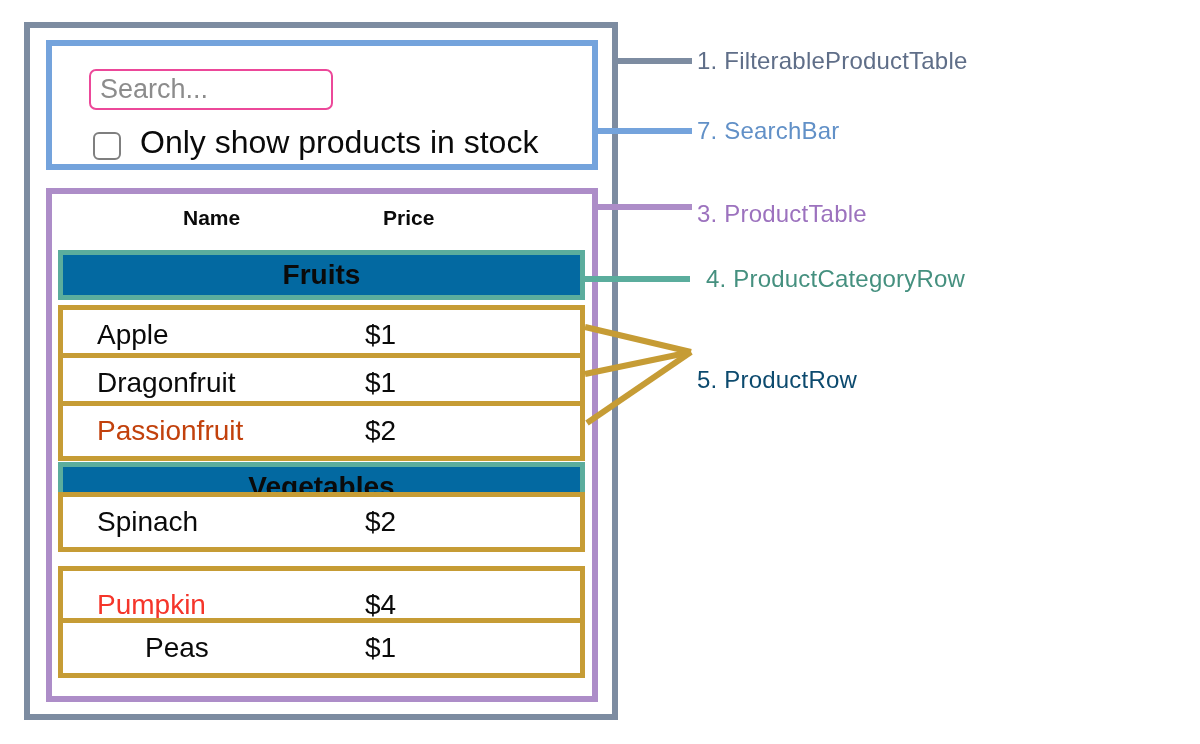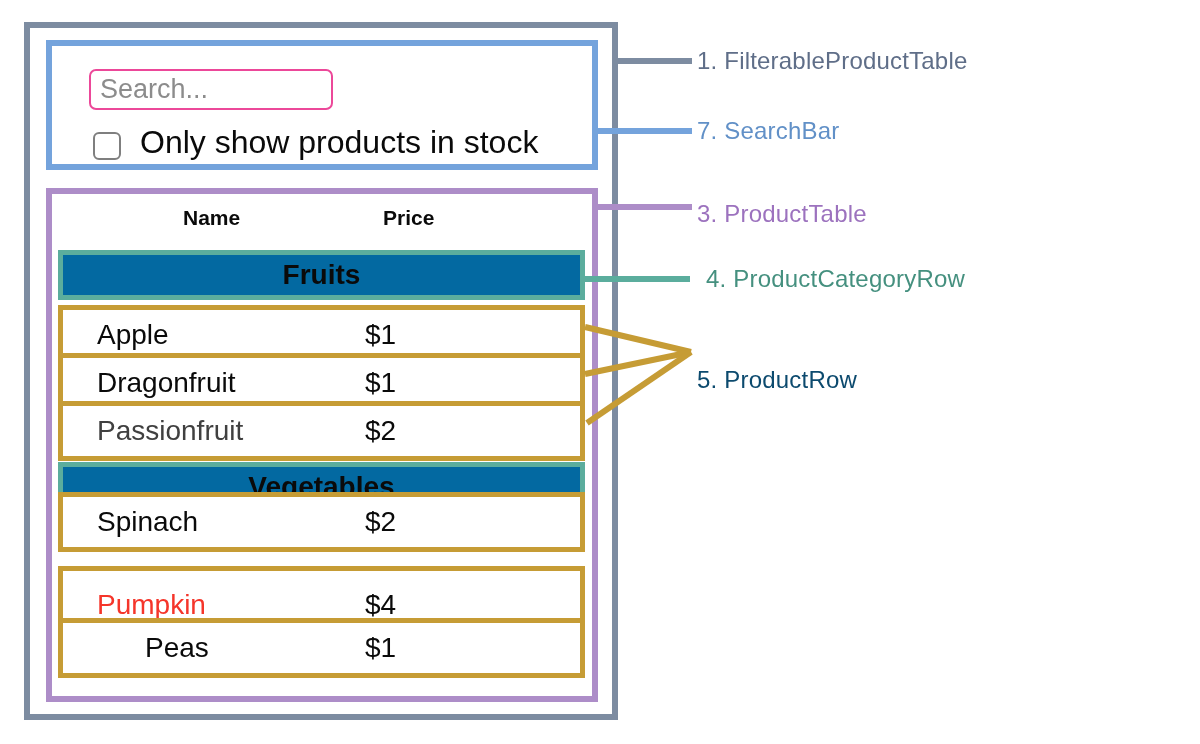--- a/index.html
+++ b/index.html
@@ -68,21 +68,21 @@
 
 <div class="abs product-row" style="top:305px;">
   <span class="p-name">Apple</span>
   <span class="p-price">$1</span>
 </div>
 <div class="abs product-row" style="top:353px;">
   <span class="p-name">Dragonfruit</span>
   <span class="p-price">$1</span>
 </div>
 <div class="abs product-row" style="top:401px;">
-  <span class="p-name" style="color: #404040;">Passionfruit</span>
+  <span class="p-name" style="color: #c2410c;">Passionfruit</span>
   <span class="p-price">$2</span>
 </div>
 
 <div class="abs category-row" style="top:462px;">
   <span>Vegetables</span>
 </div>
 
 <div class="abs product-row" style="top:492px;">
   <span class="p-name">Spinach</span>
   <span class="p-price">$2</span>

